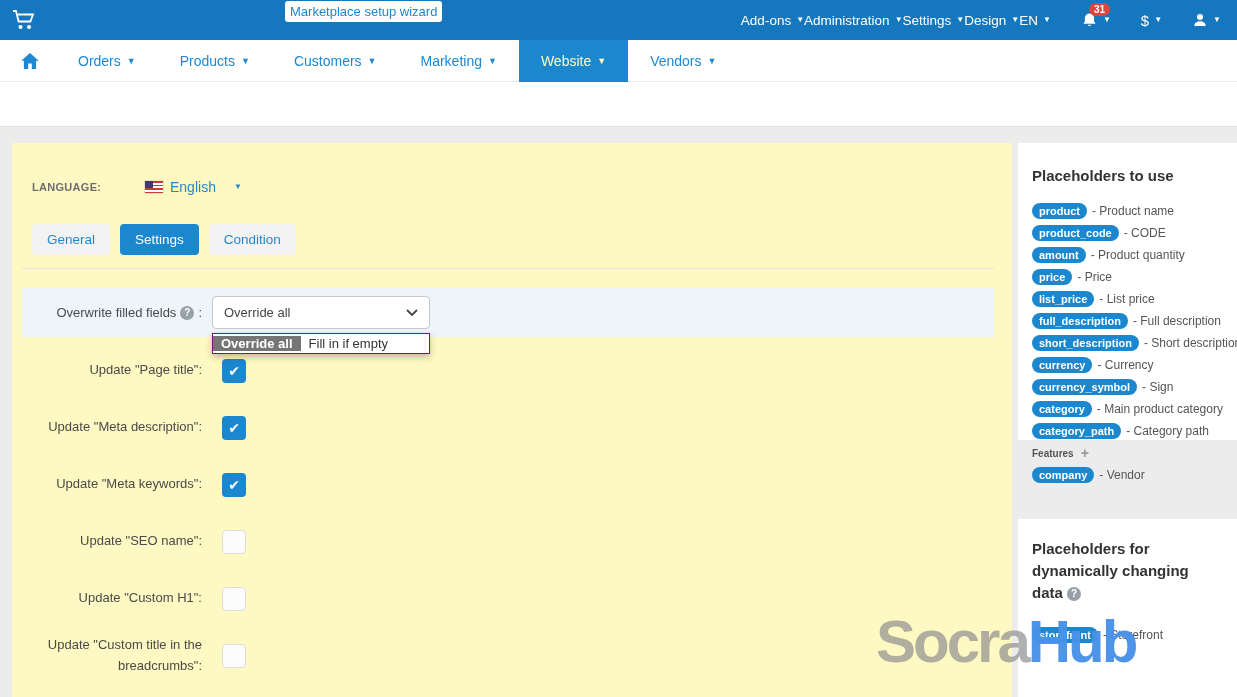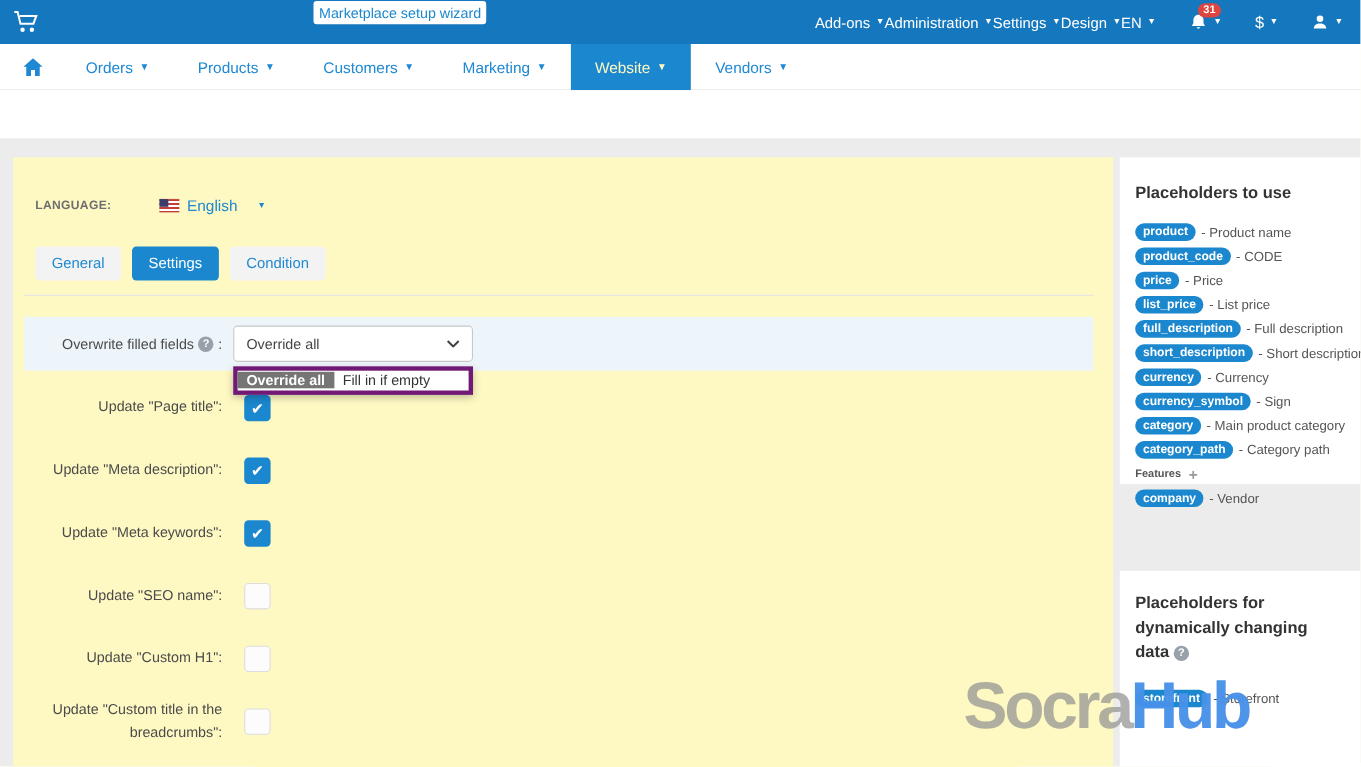--- a/index.html
+++ b/index.html
@@ -77,21 +77,21 @@
 
   .stripe{position:absolute;left:10px;top:145px;width:972px;height:49px;background:#eef5fa;display:flex;align-items:center}
   .stripe-label{width:180px;display:flex;justify-content:flex-end;align-items:center;gap:4px;
     font-size:13px;color:var(--text)}
   .help{display:inline-flex;width:14px;height:14px;border-radius:50%;background:#98a1a9;color:#fff;
     font-size:10px;align-items:center;justify-content:center;font-weight:bold;flex:none}
 
   .select{position:absolute;left:200px;top:153px;width:218px;height:33px;border:1px solid #c8c8c8;border-radius:4px;
     background:#fff;display:flex;align-items:center;justify-content:space-between;padding:0 11px;font-size:13px;
     color:#444;cursor:pointer}
-  .dropdown{position:absolute;left:200px;top:190px;width:218px;background:#fff;border:4px solid #701a75;
+  .dropdown{position:absolute;left:200px;top:190px;width:218px;background:#fff;border:1px solid #701a75;
     box-shadow:0 3px 7px rgba(0,0,0,.25);z-index:30}
   .opt{height:18px;line-height:18px;padding:0 8px;font-size:13px;color:#333;cursor:pointer;white-space:nowrap}
   .opt.selected{background:#757575;color:#fff;font-weight:bold}
 
   .chk-rows{position:absolute;left:10px;top:199px;width:972px}
   .chk-row{height:57px;display:flex;align-items:center;padding-left:10px}
   .chk-label{width:170px;text-align:right;font-size:13px;color:var(--text);line-height:1.55}
   .chk{width:24px;height:24px;margin-left:20px;border-radius:4px;flex:none;display:flex;align-items:center;
     justify-content:center;cursor:pointer}
   .chk.checked{background:var(--accent);color:#fff;font-size:14px}
@@ -310,20 +310,24 @@
       <div class="ph-list" id="ph-list">
           <div class="ph-row">
             <span class="ph-badge">product</span>
             <span class="">- Product name</span>
           </div>
           <div class="ph-row">
             <span class="ph-badge">product_code</span>
             <span class="">- CODE</span>
           </div>
           <div class="ph-row">
+            <span class="ph-badge">amount</span>
+            <span class="">- Product quantity</span>
+          </div>
+          <div class="ph-row">
             <span class="ph-badge">price</span>
             <span class="">- Price</span>
           </div>
           <div class="ph-row">
             <span class="ph-badge">list_price</span>
             <span class="">- List price</span>
           </div>
           <div class="ph-row">
             <span class="ph-badge">full_description</span>
             <span class="">- Full description</span>

